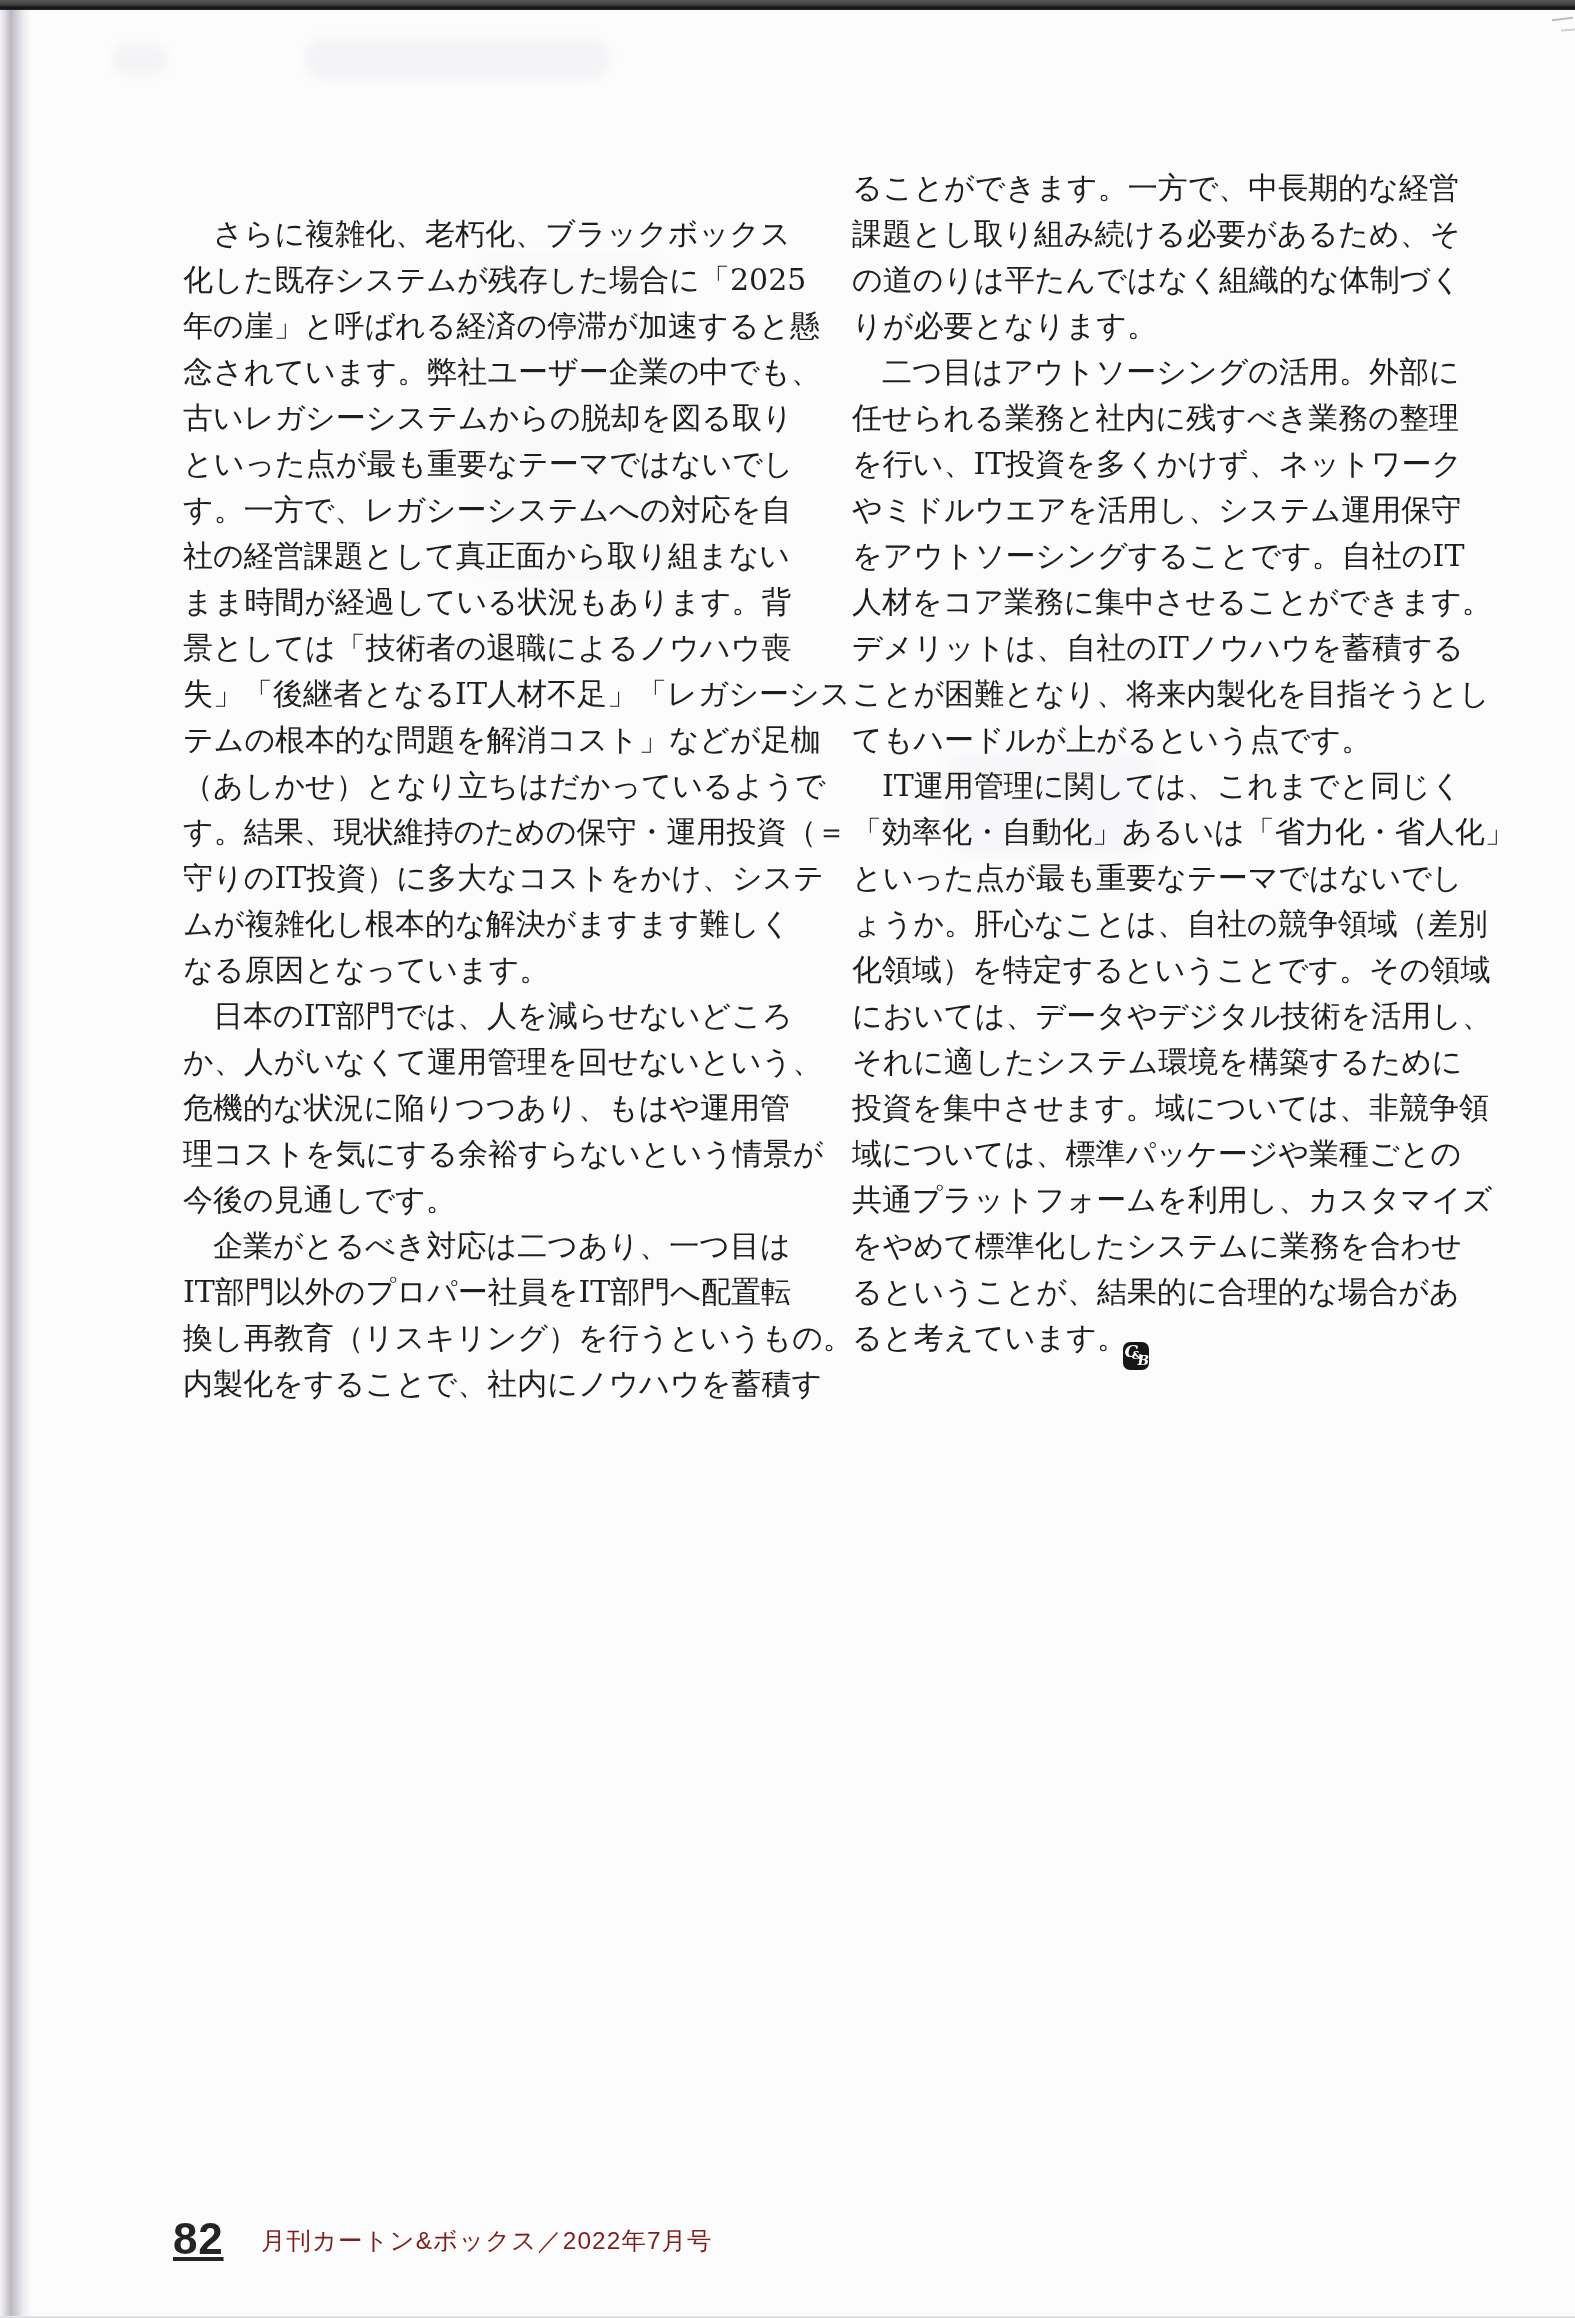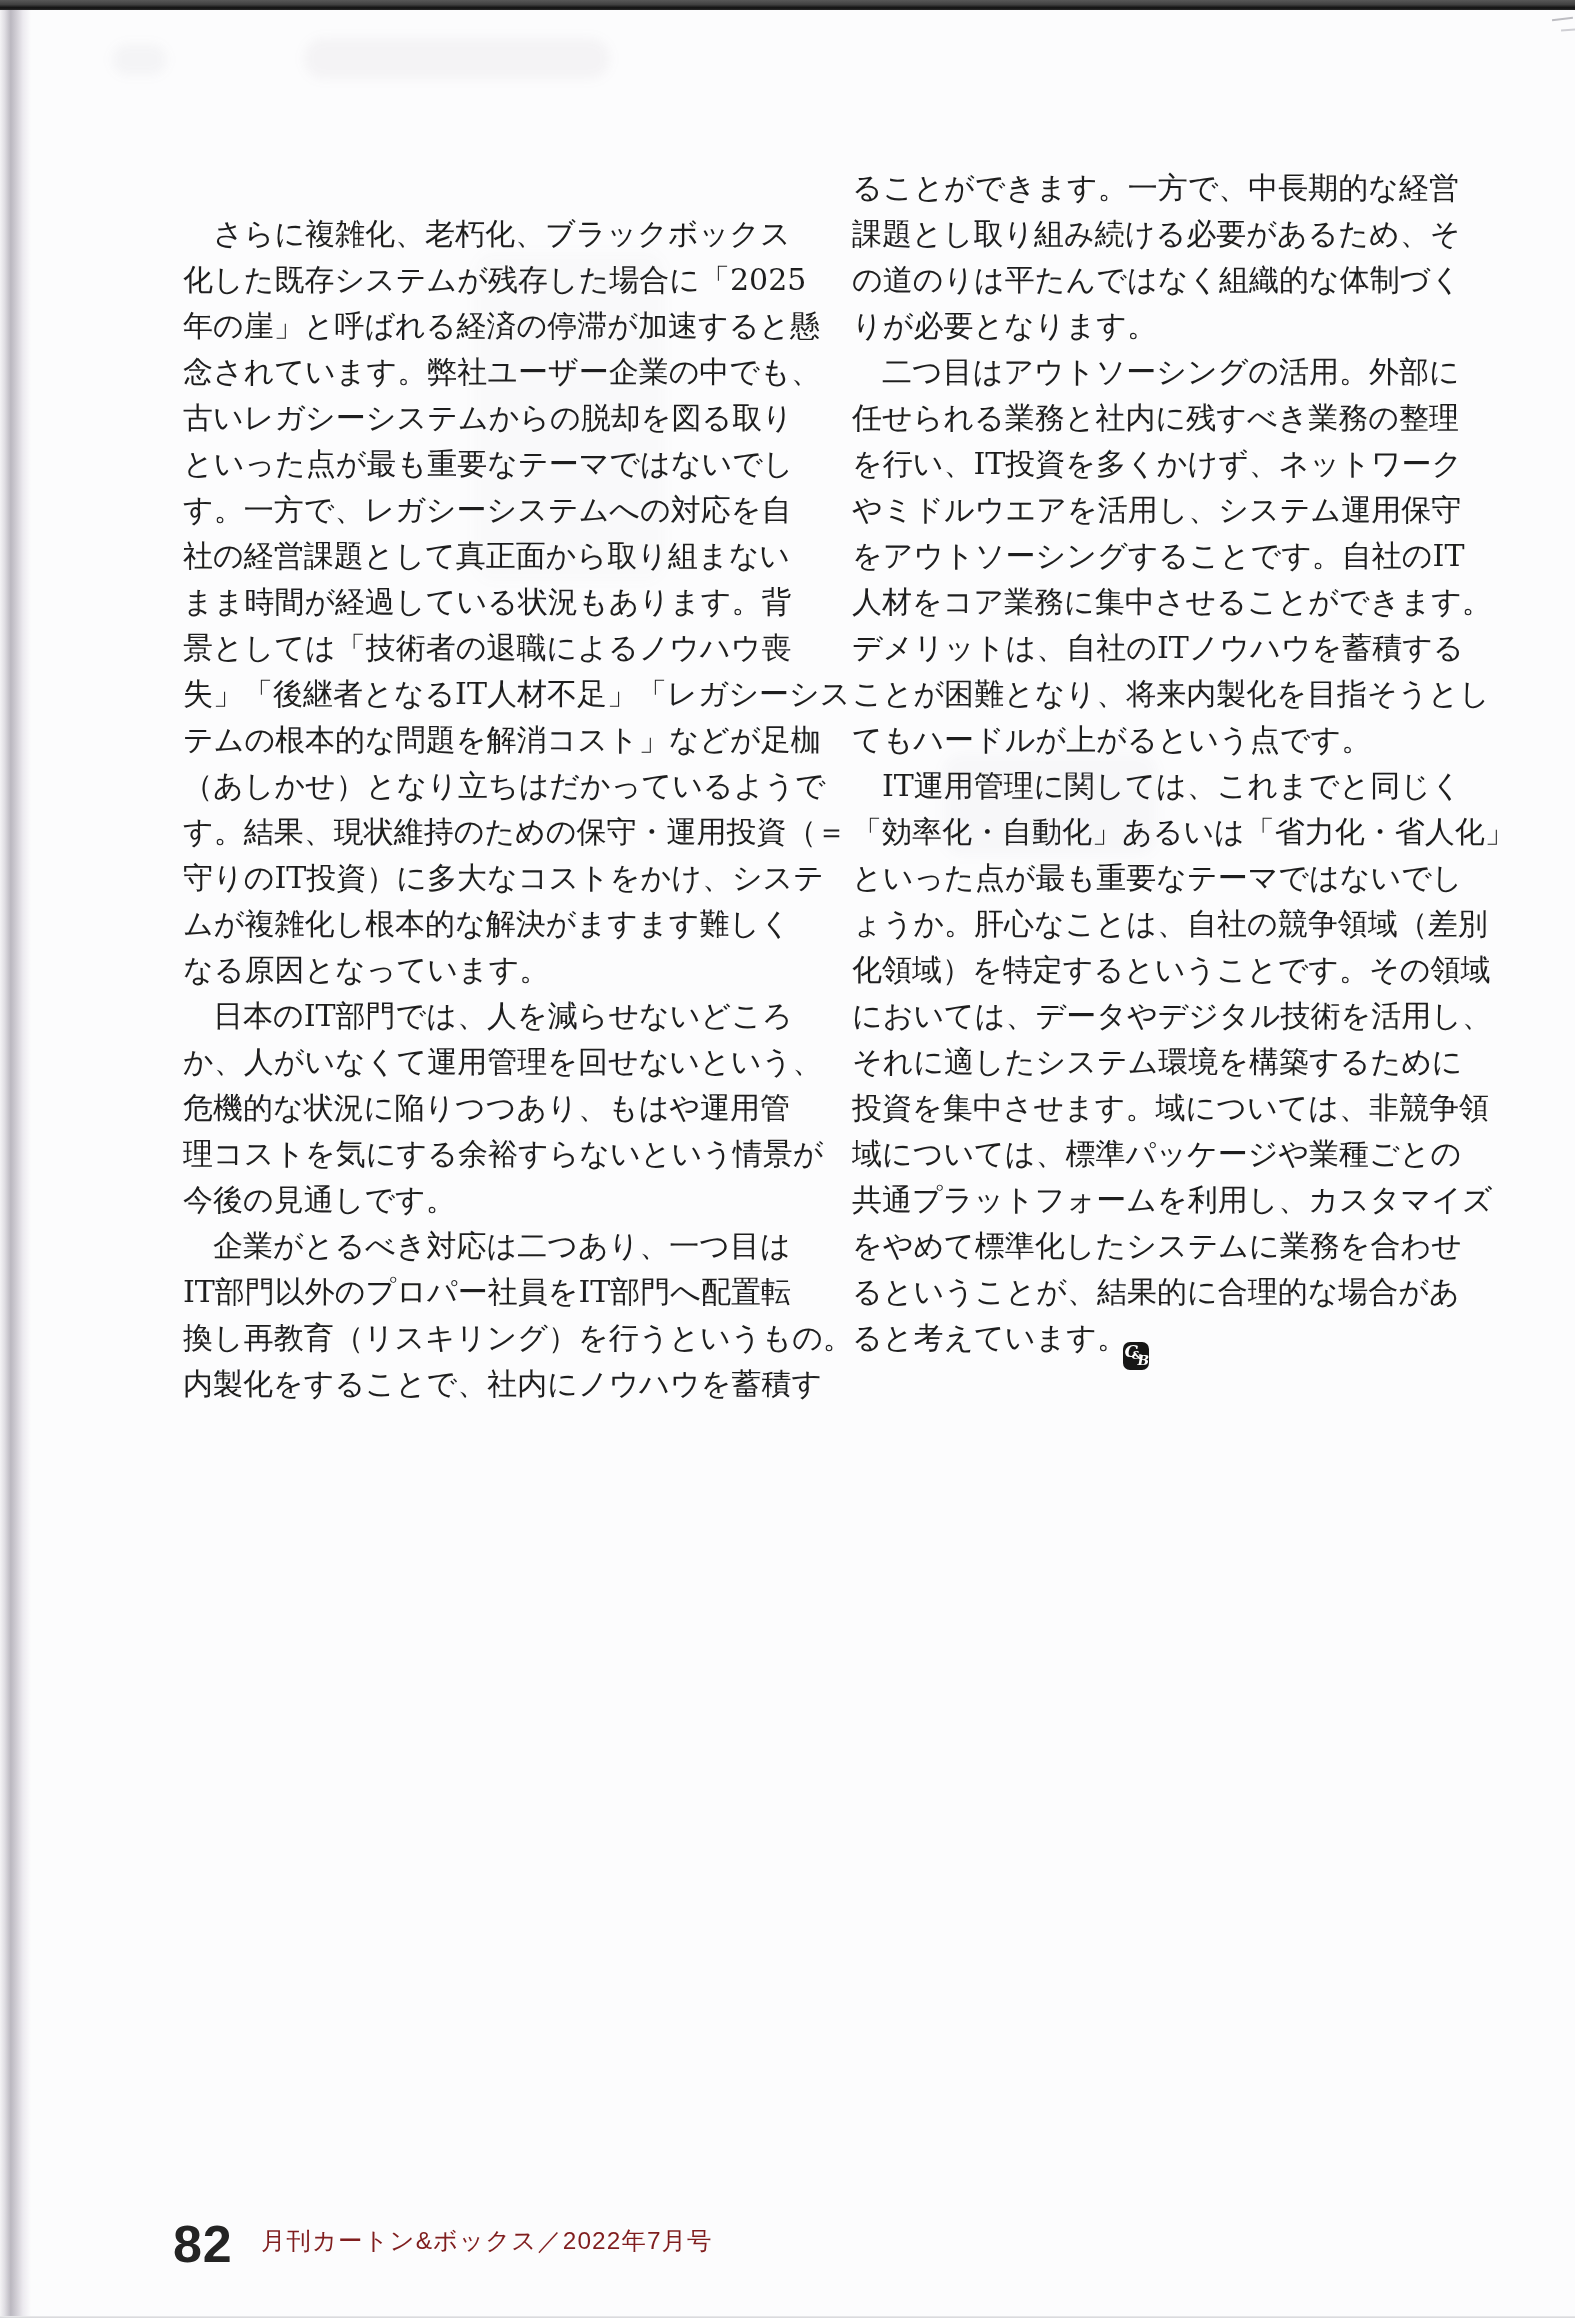--- a/index.html
+++ b/index.html
@@ -31,21 +31,21 @@
   #col-right{left:852px;top:165px;}
   
   .end-mark{position:absolute;left:1123px;top:1342px;width:26px;height:28px;
     background:#161616;border-radius:6.9px;color:#ffffff;}
   .end-mark span{position:absolute;font-family:"DejaVu Serif",serif;font-weight:bold;font-style:italic;line-height:1;}
   .end-mark .c{left:1.5px;top:0.8px;font-size:17px;}
   .end-mark .amp{left:8.4px;top:7.6px;font-size:11.5px;font-style:normal;}
   .end-mark .b{left:14.5px;top:12.2px;font-size:13.8px;}
   
   .footer-num{position:absolute;left:173px;top:2214px;
-    font-family:"Liberation Sans",sans-serif;font-weight:bold;font-size:52px;color:#242424;letter-spacing:0.8px;}
+    font-family:"Liberation Sans",sans-serif;font-weight:bold;font-size:44px;color:#242424;letter-spacing:0.8px;text-decoration:underline;}
   .footer-text{position:absolute;left:261px;top:2225px;
     font-family:"Liberation Sans",sans-serif;font-size:24.4px;color:#7f1d1d;letter-spacing:1.1px;}
 </style>
 </head>
 <body>
 
 <div class="page">
   <div class="top-edge"></div>
   <div class="left-binding"></div>
   <div class="bottom-edge"></div>

